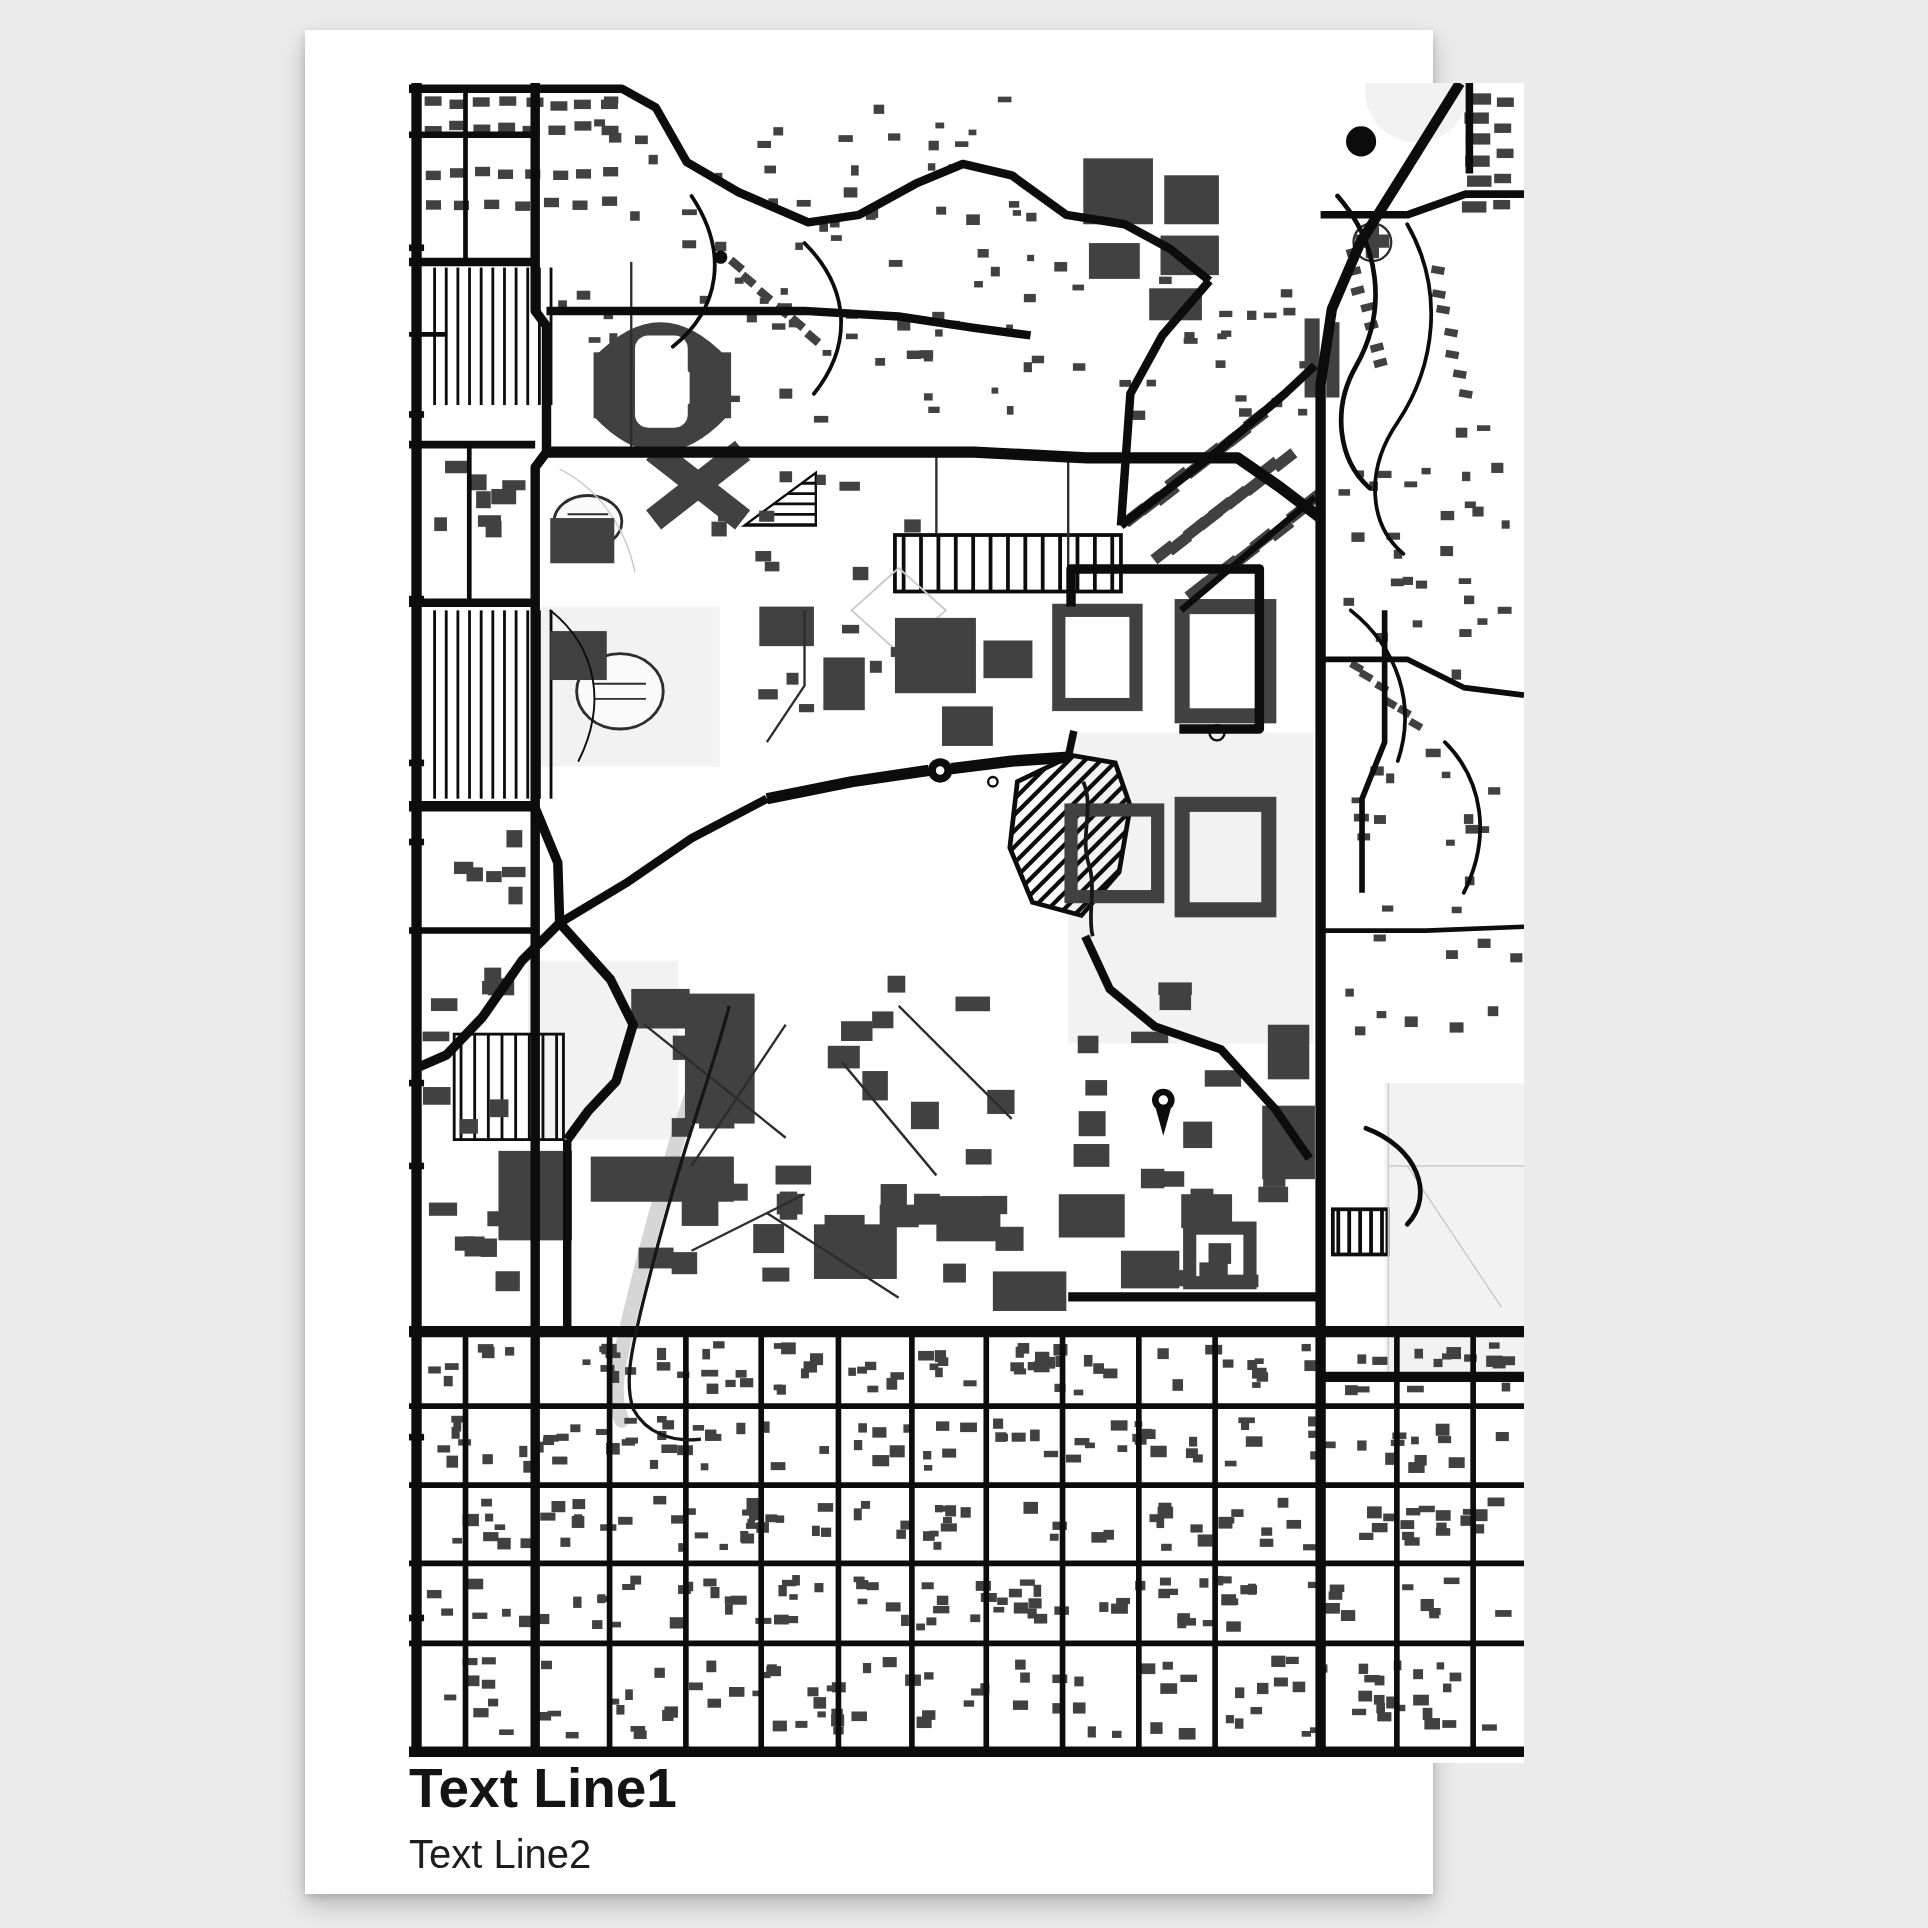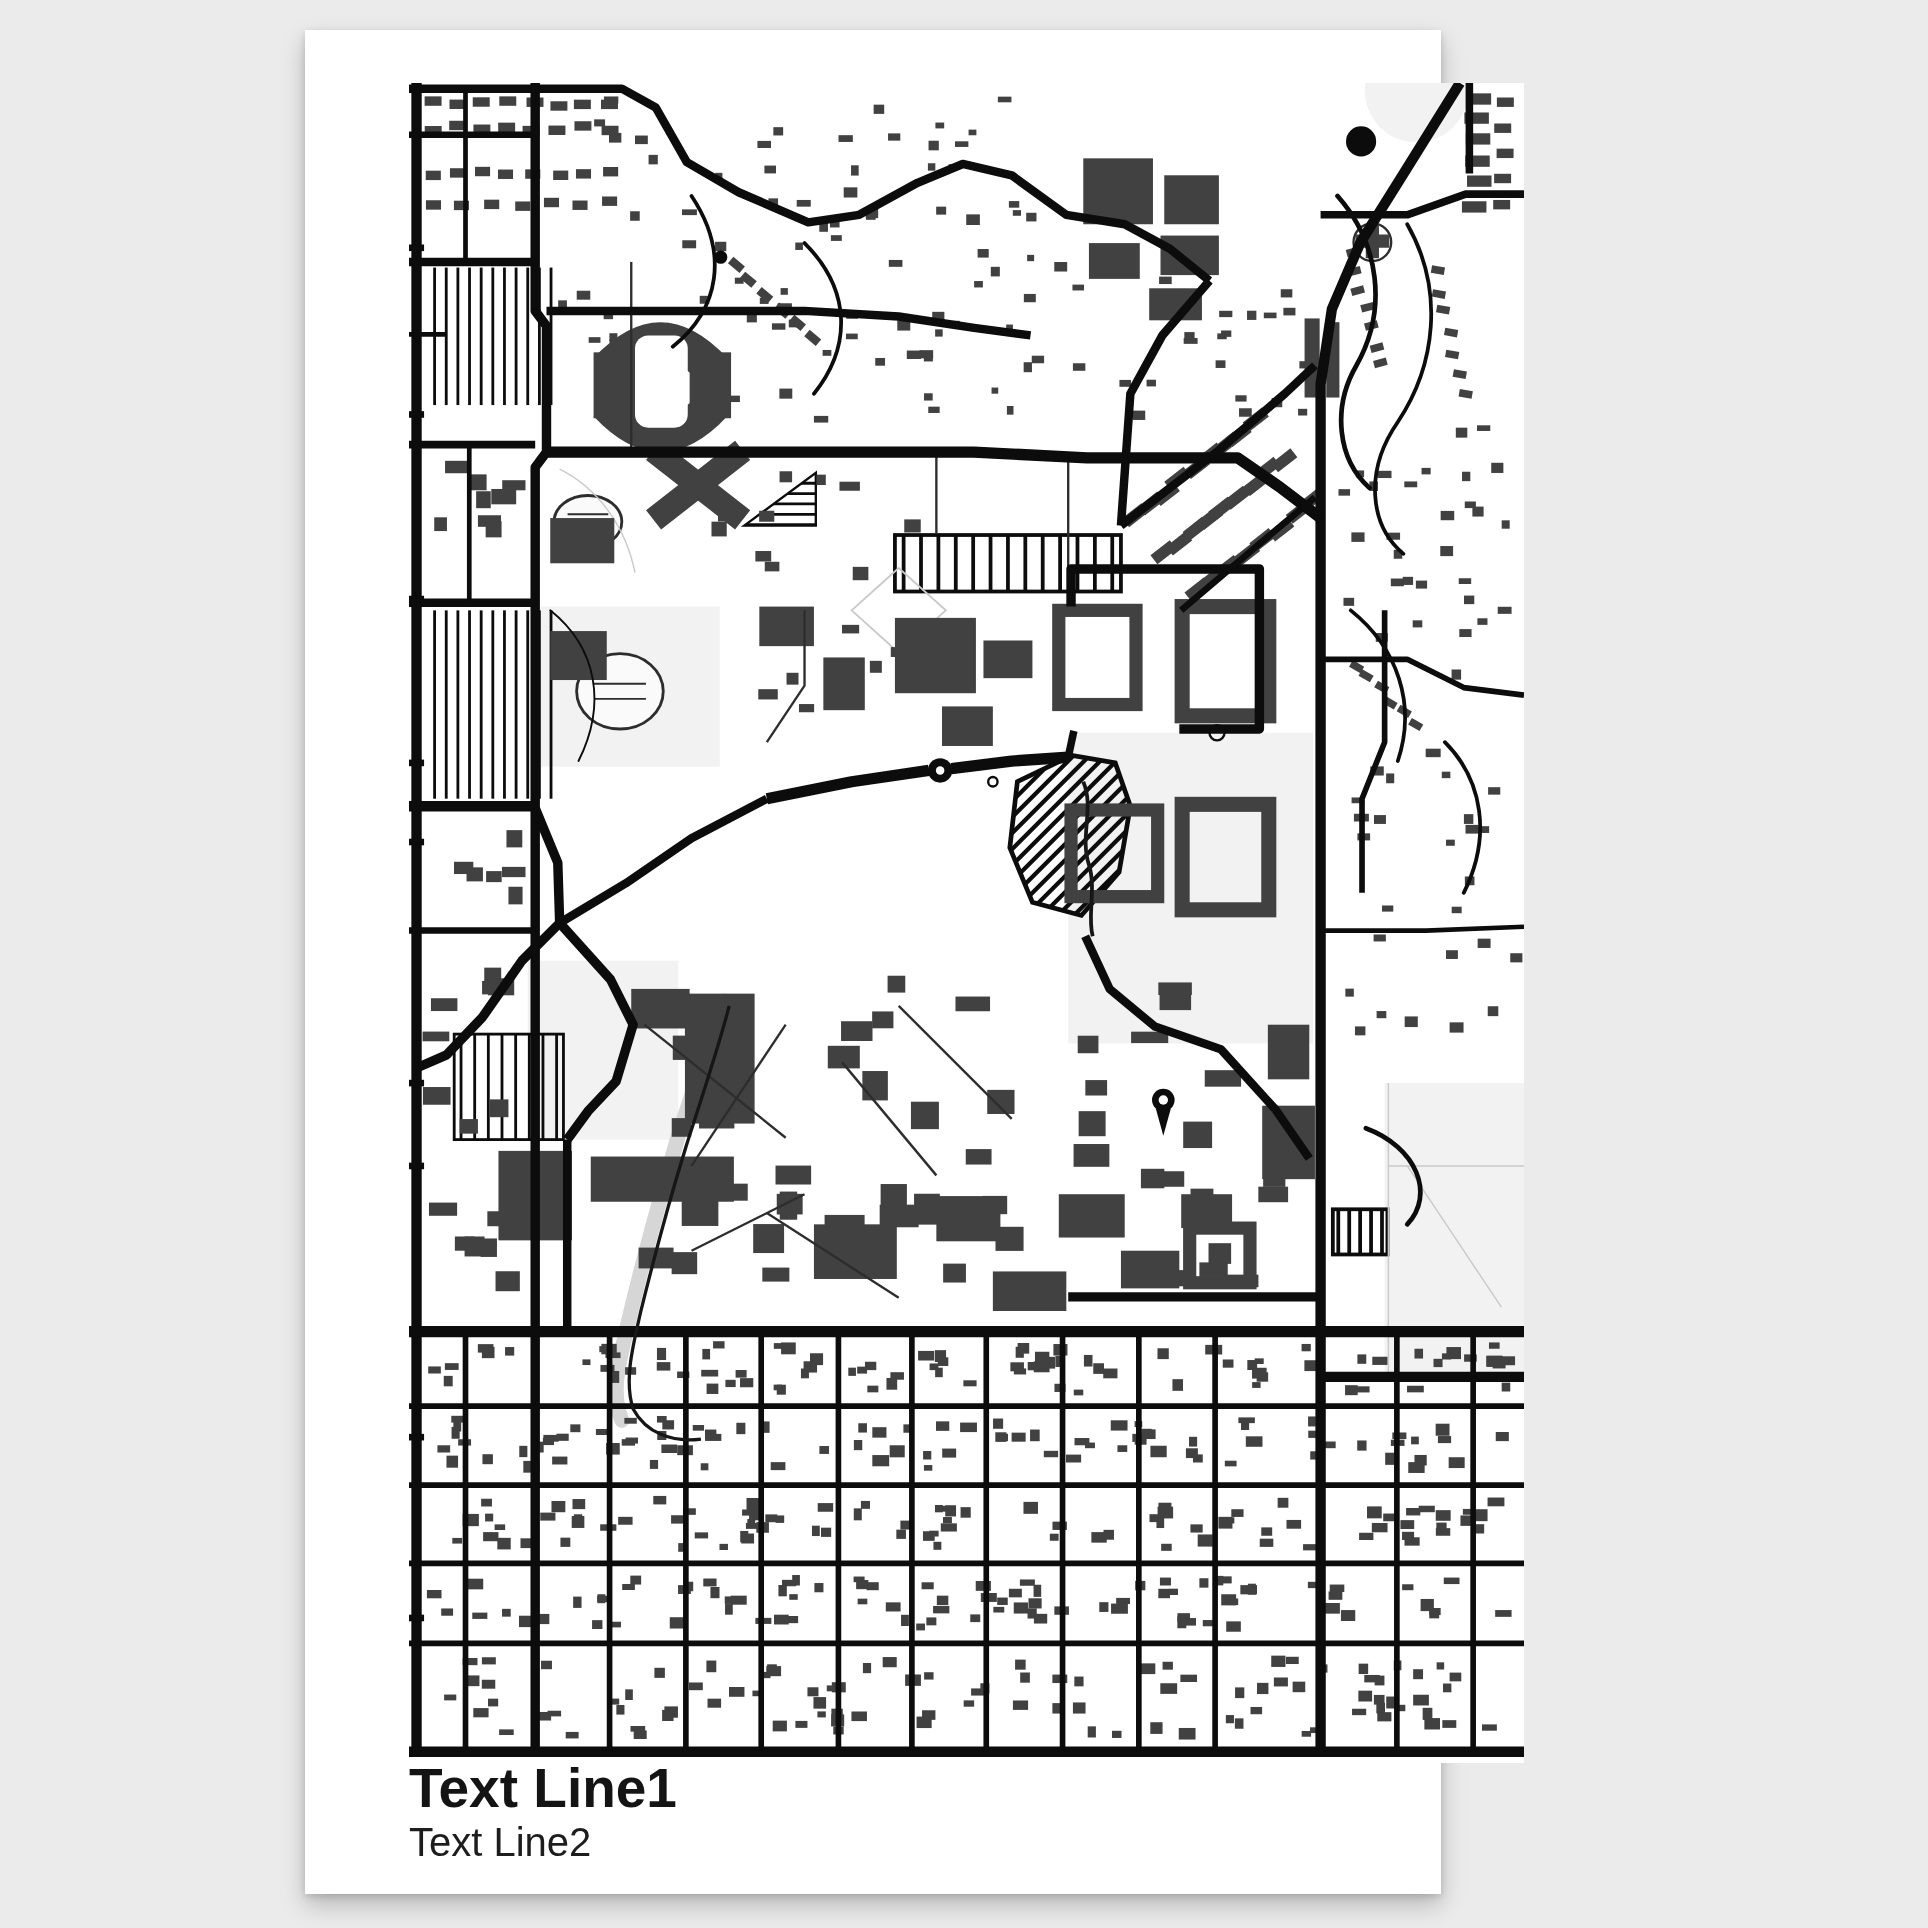--- a/index.html
+++ b/index.html
@@ -6,35 +6,34 @@
   body{
     width:1928px;height:1928px;overflow:hidden;
     background:#ebebeb;
     font-family:"Liberation Sans","DejaVu Sans",sans-serif;
     position:relative;
   }
   .poster{
     position:absolute;left:305px;top:30px;width:1128px;height:1864px;
     background:#ffffff;
     box-shadow:0 11.3px 22.6px rgba(0,0,0,0.22),0 2.8px 7.5px rgba(0,0,0,0.14);
-    padding-left:8px;
   }
   .map-wrap{
     position:absolute;left:104px;top:53px;width:1115px;height:1680px;
     background:#ffffff;overflow:hidden;
   }
   .map-wrap svg{display:block;width:100%;height:100%;}
   .caption{
     position:absolute;left:104px;top:1733px;width:1111px;
   }
   .caption .t1{
     font-size:55px;line-height:51px;font-weight:700;letter-spacing:0;
   }
   .caption .t2{
-    font-size:40px;line-height:43px;font-weight:400;margin-top:7px;
+    font-size:40px;line-height:43px;font-weight:400;margin-top:19px;
   }
 </style>
 </head>
 <body style="background: rgb(235, 235, 235);">
 
 <div class="poster" style="background: rgb(255, 255, 255);">
   <div class="map-wrap">
     <svg xmlns="http://www.w3.org/2000/svg" preserveAspectRatio="none" viewBox="0 0 1184 1784">
         <rect x="126" y="932" width="160" height="190" fill="#f2f2f2"></rect>
         <rect x="140" y="556" width="190" height="170" fill="#f2f2f2"></rect>

